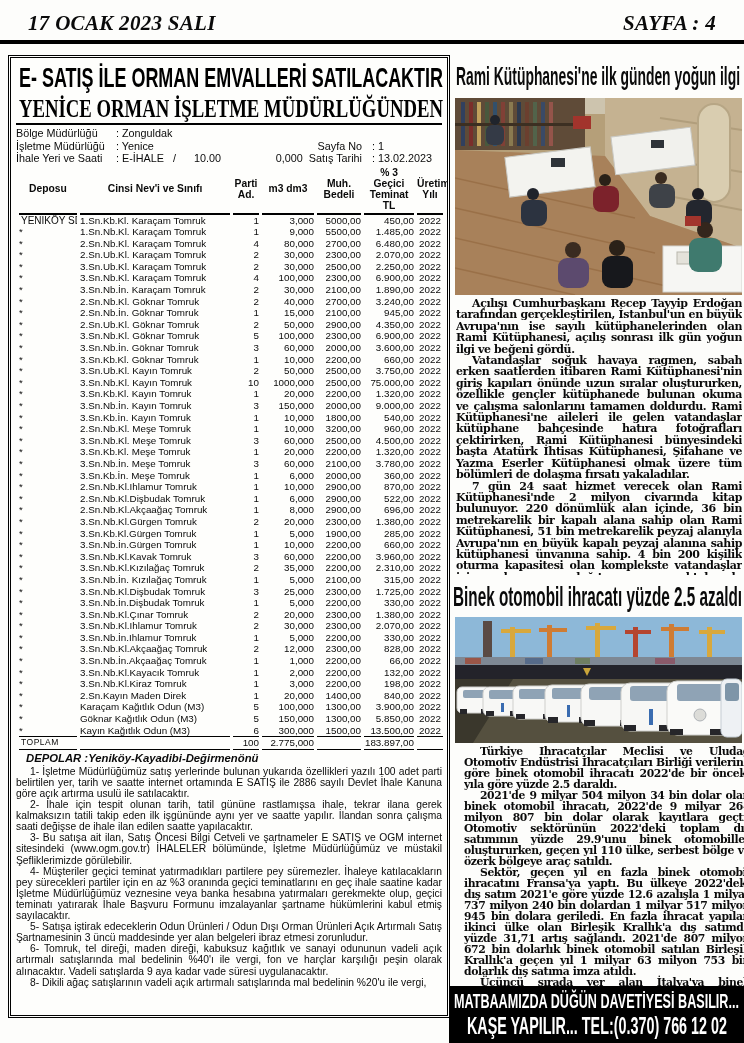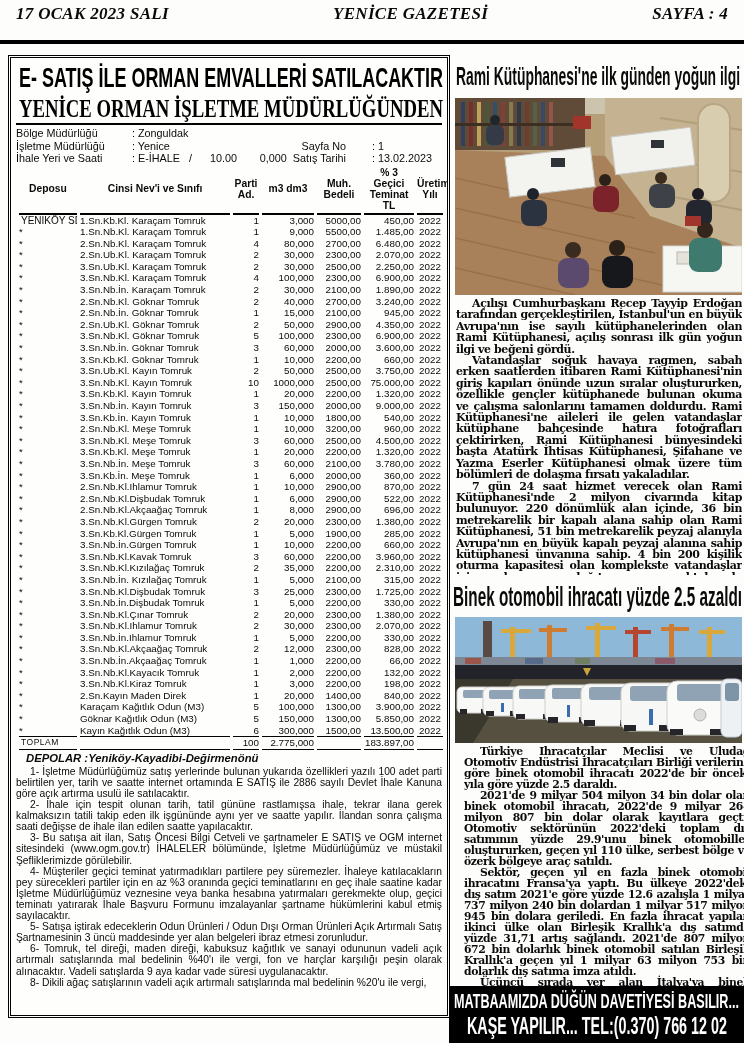--- a/index.html
+++ b/index.html
@@ -1,33 +1,33 @@
 <!DOCTYPE html>
 <html><head>
 <meta charset="utf-8">
 <style>
   html,body { margin:0; padding:0; background:#d9d9d4; }
   .page { position:relative; width:744px; height:1043px; margin:0 auto; background:#fdfdfb;
           overflow:hidden; color:#0a0a0a; font-family:"Liberation Sans", sans-serif; }
 
   
   .masthead { position:absolute; top:4px; left:0; right:0; height:32px; display:flex;
-              justify-content:space-between; align-items:flex-start; padding:0 16px;
+              justify-content:space-between; align-items:flex-end; padding:0 28px;
               font-family:"Liberation Serif", serif; font-weight:bold; font-style:italic;
-              font-size:17px; letter-spacing:0.3px; }
+              font-size:21px; letter-spacing:0.3px; }
   .masthead-rule { position:absolute; top:40px; left:0; width:744px; height:4px; background:#000; }
 
   
   .auction-box { position:absolute; left:8px; top:55px; width:442px; height:963px;
                  box-sizing:border-box; border:3px double #000; background:#fefefc;
                  padding:3px 5px 0 5px; overflow:hidden; }
   .t1 text { font-family:"Liberation Sans", sans-serif; font-weight:900; font-size:28px; fill:#000; }
   .t2wrap { border-bottom:2px solid #000; margin-bottom:2px; }
   .t2 text { font-family:"Liberation Serif", serif; font-weight:600; font-size:25px; fill:#000; }
-  .detail-row { display:flex; font-size:10.8px; line-height:12.5px; white-space:pre;gap:16px; }
+  .detail-row { display:flex; font-size:10.8px; line-height:12.5px; white-space:pre; }
   .dlabel { width:100px; }
   .dpush { margin-left:auto; }
   .dright { width:80px; text-align:left; padding-left:10px; box-sizing:border-box; }
 
   table.auction { width:100%; border-collapse:separate; border-spacing:3px 0; table-layout:fixed;
                   font-size:9.8px; margin-top:1px; }
   table.auction th { font-weight:bold; font-size:10.3px; line-height:11px; white-space:pre-line;
                      vertical-align:middle; text-align:center; border-bottom:2.5px solid #000;
                      padding:1px 0 2px 0; }
   table.auction td { height:11.6px; line-height:11.6px; padding:0; white-space:nowrap; overflow:hidden; }
@@ -63,21 +63,20 @@
   .banner text { font-family:"Liberation Sans", sans-serif; font-weight:bold; fill:#fff; }
   svg { display:block; }
 </style>
 </head>
 <body>
 
 <div class="page">
 
   <div class="masthead">
     <span>17 OCAK 2023 SALI</span>
-    <span>YENİCE GAZETESİ</span>
     <span>SAYFA : 4</span>
   </div>
   <div class="masthead-rule"></div>
 
   <div class="auction-box">
     <svg class="t1" width="430" height="33" viewBox="0 0 430 33">
       <text x="3" y="26" textLength="424" lengthAdjust="spacingAndGlyphs">E- SATIŞ İLE ORMAN EMVALLERİ SATILACAKTIR</text>
     </svg>
     <div class="t2wrap">
       <svg class="t2" width="430" height="29" viewBox="0 0 430 29">

